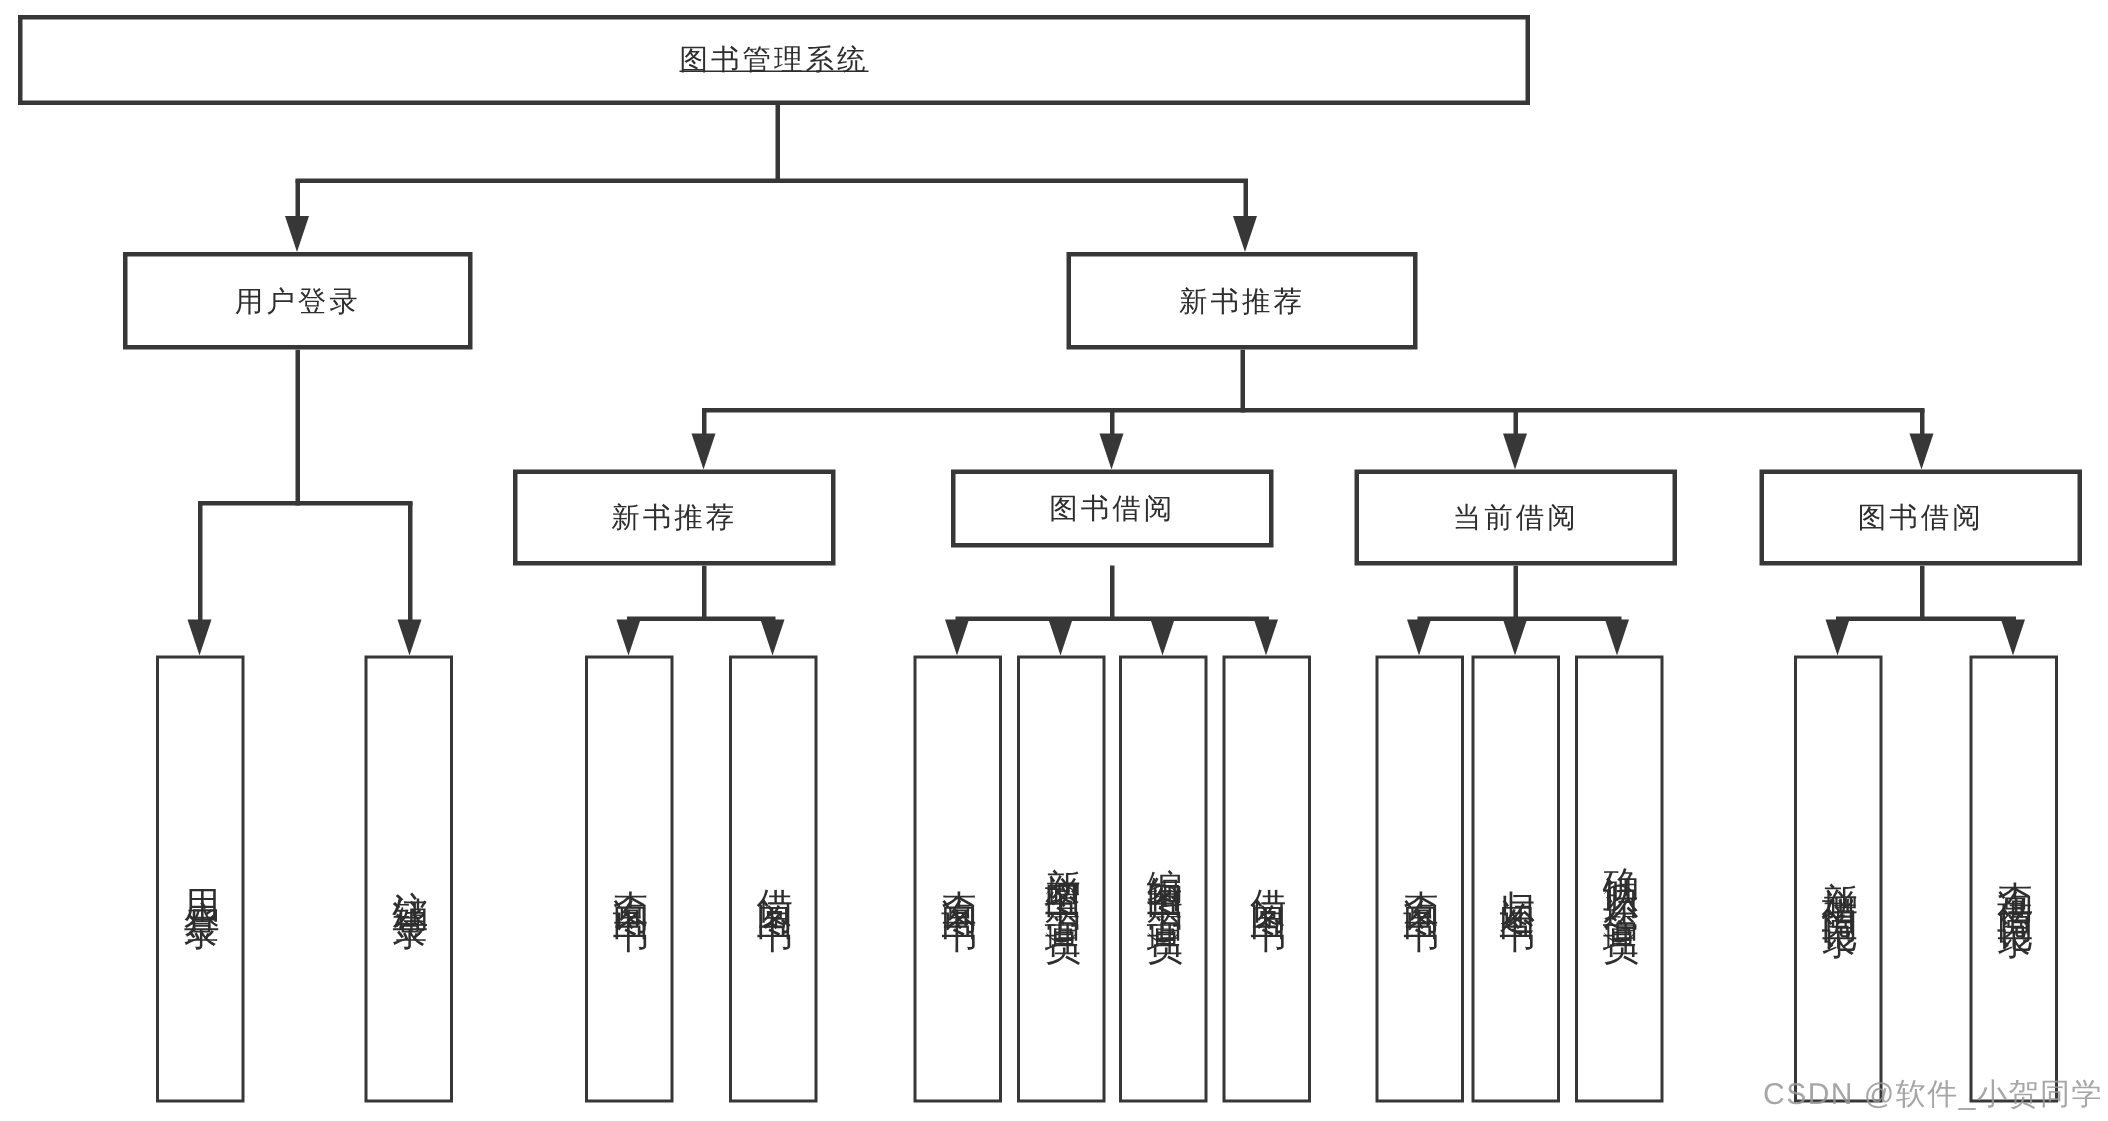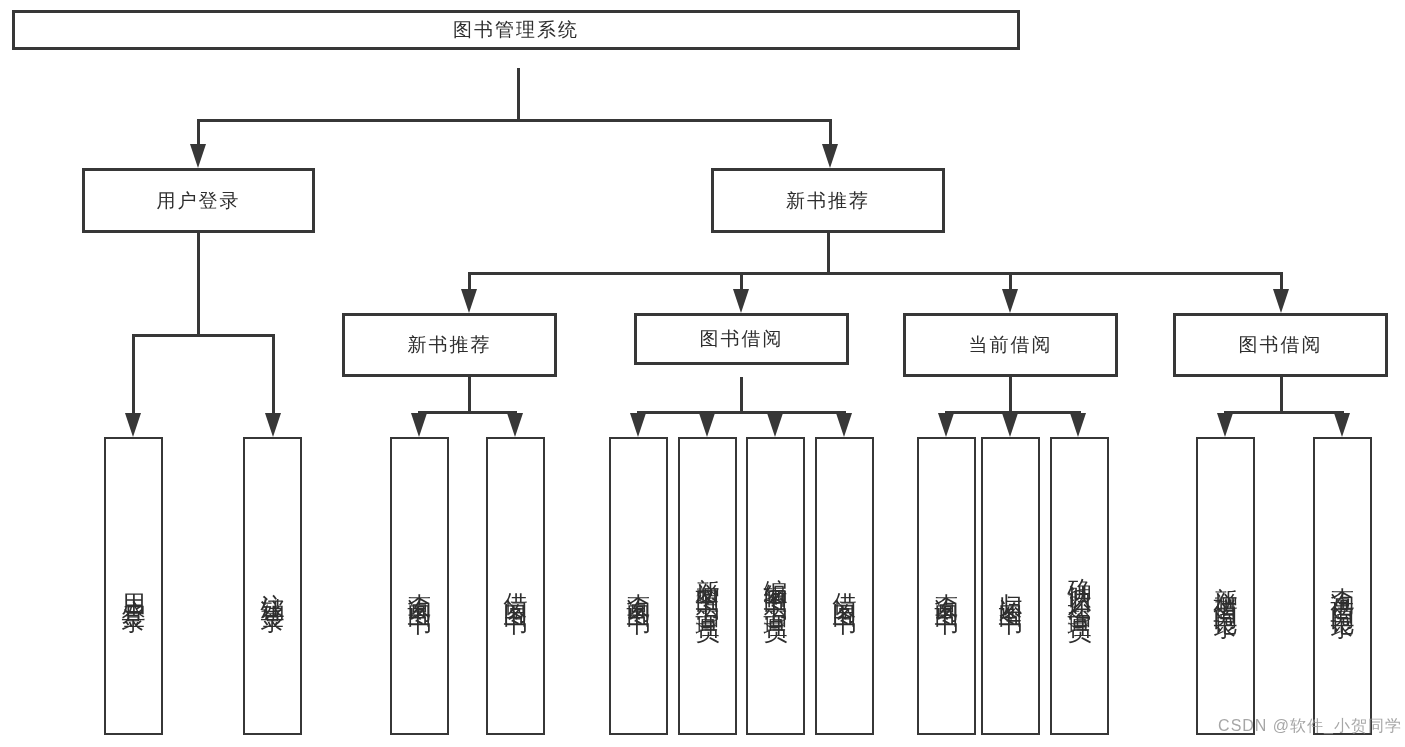--- a/index.html
+++ b/index.html
@@ -41,32 +41,32 @@
   .cline{position:absolute;background:#373737;z-index:1;}
   .arrowhead{
     position:absolute;width:0;height:0;z-index:1;
     border-left:8px solid transparent;
     border-right:8px solid transparent;
     border-top:24px solid #373737;
   }
   .watermark{
     position:absolute;
     top:716px;right:3px;
-    font-size:16px;
+    font-size:20px;
     color:rgba(150,150,150,0.85);
     letter-spacing:1px;
     z-index:3;
   }
 </style>
 </head>
 <body>
 
 <div id="canvas">
 
-  <div class="node" style="left:12px;top:10px;width:1008px;height:40px;">
+  <div class="node" style="left:12px;top:10px;width:1008px;height:60px;text-decoration:underline;">
     <span>图书管理系统</span>
   </div>
 
   <div class="node" style="left:82px;top:168px;width:233px;height:65px;">
     <span>用户登录</span>
   </div>
   <div class="node" style="left:711px;top:168px;width:234px;height:65px;">
     <span>新书推荐</span>
   </div>
 

